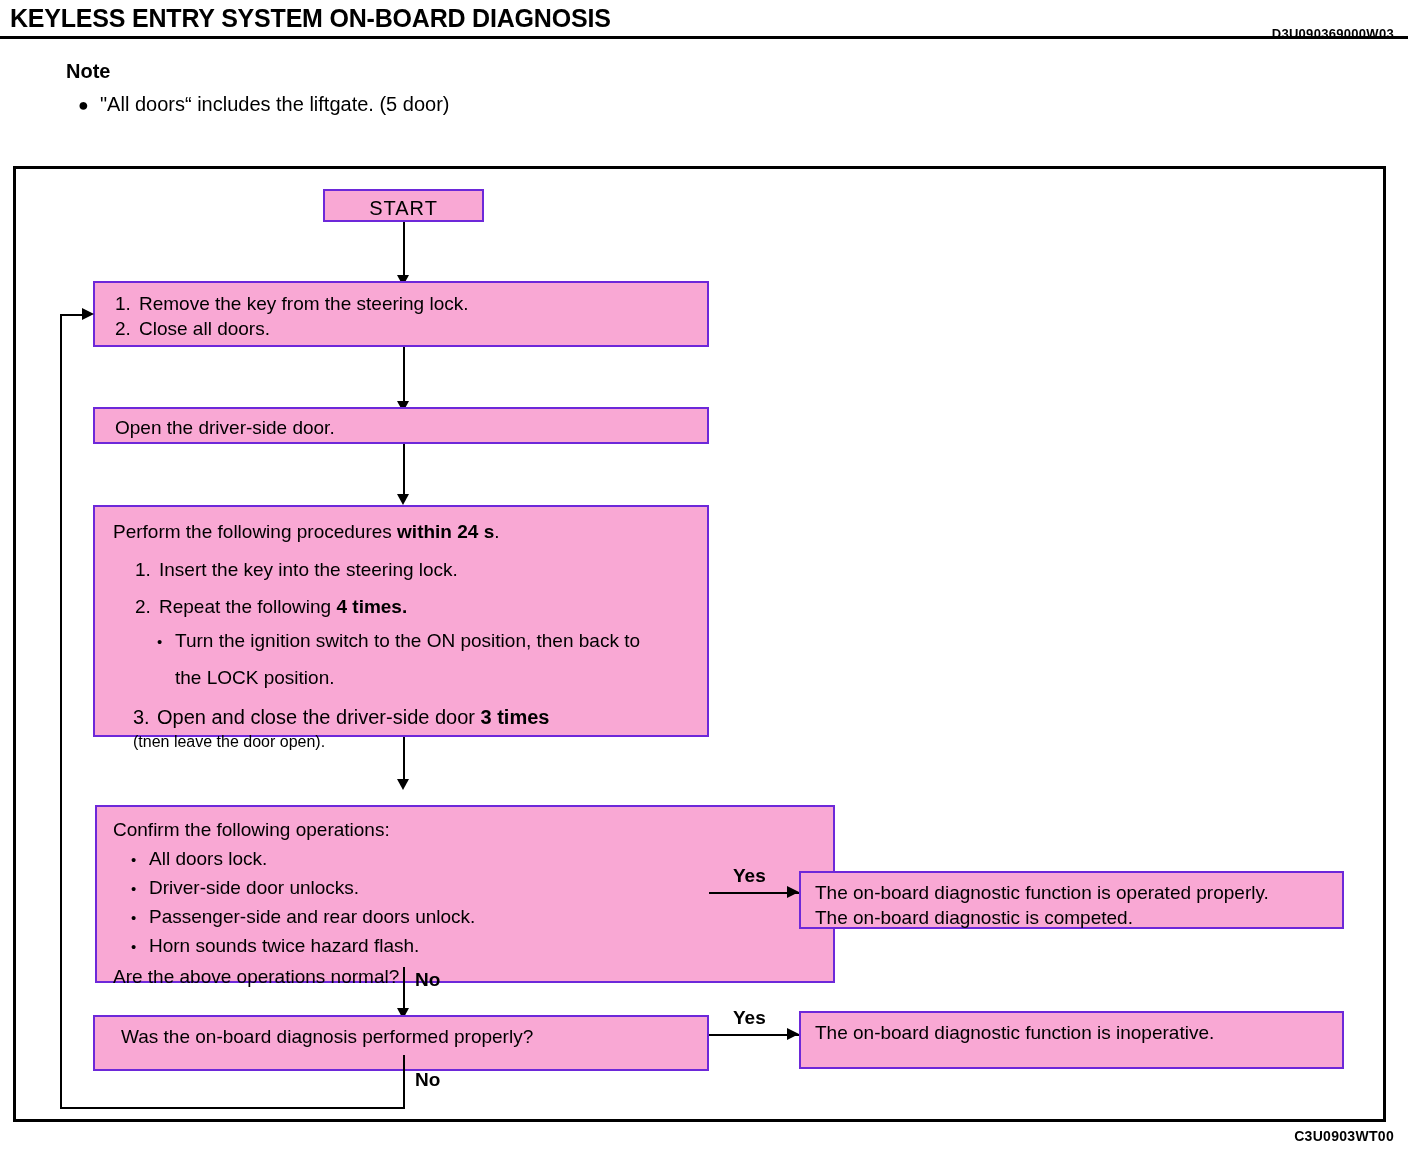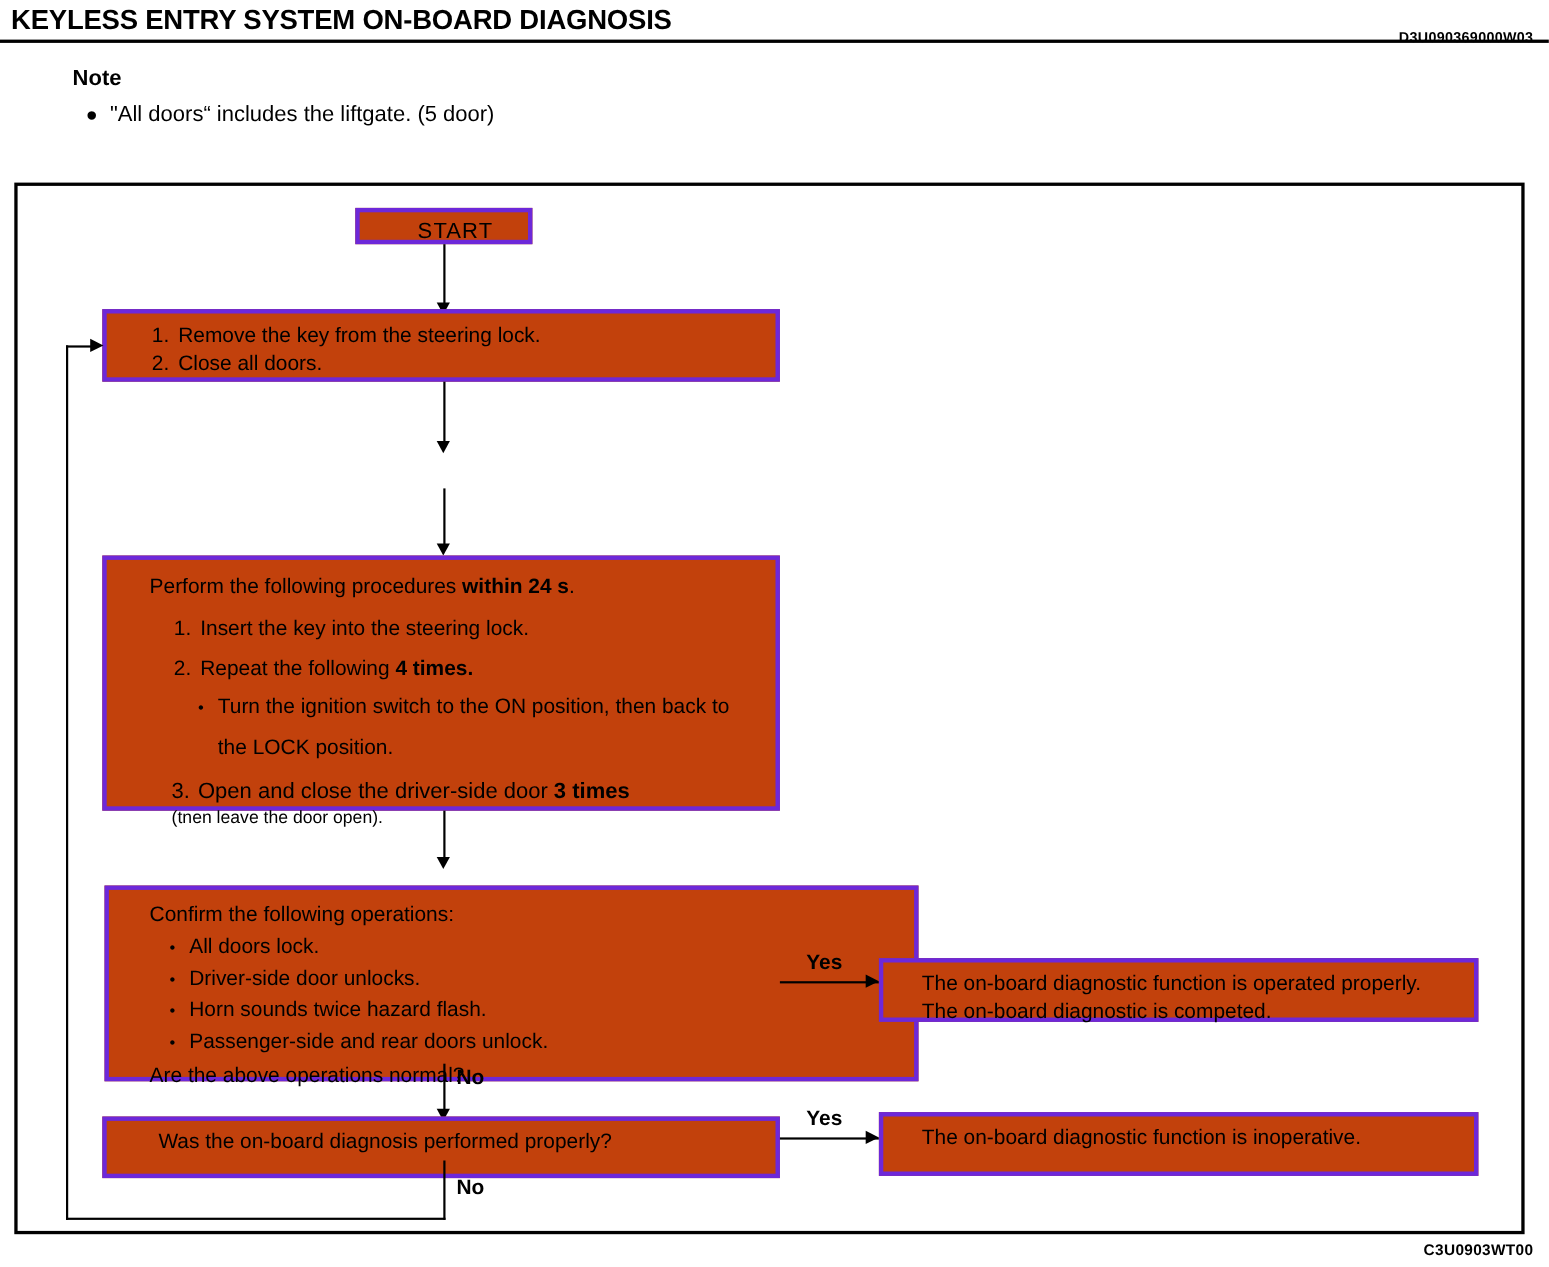--- a/index.html
+++ b/index.html
@@ -82,26 +82,25 @@
     width: 1373px;
     height: 956px;
     border: 3px solid #000;
     box-sizing: border-box;
     background: #fff;
   }
 
   
   .fbox {
     position: absolute;
-    border: 4px solid #6d28d9;
+    border: 2px solid #6d28d9;
     box-sizing: border-box;
-    background: #c2410c;
+    background: #f9a8d4;
     font-size: 19px;
     line-height: 1.32;
-    padding-left: 21px;
   }
   .fbox .inner { padding: 6px 14px; }
 
   .center-label {
     text-align: center;
     font-size: 20px;
     letter-spacing: 1px;
   }
 
   
@@ -168,20 +167,25 @@
       </div>
       <div class="num-line">
         <span class="n">2.</span><span>Close all doors.</span>
       </div>
     </div>
   </div>
 
   <div class="vline" style="left:387px; top:178px; height:57px;"></div>
   <div class="arrow-down" style="left:381px; top:232px;"></div>
 
+  <div class="fbox" style="left:77px; top:238px; width:616px; height:37px;">
+    <div class="inner" style="padding:6px 0 0 20px;">
+      <span>Open the driver-side door.</span>
+    </div>
+  </div>
 
   <div class="vline" style="left:387px; top:275px; height:53px;"></div>
   <div class="arrow-down" style="left:381px; top:325px;"></div>
 
   <div class="fbox" style="left:77px; top:336px; width:616px; height:232px;">
     <div class="inner" style="padding:12px 0 0 18px;">
       <div style="white-space:nowrap;">
         <span>Perform the following procedures </span><b>within 24 s</b><span>.</span>
       </div>
       <div class="num-line" style="margin-left:22px; margin-top:13px;">
@@ -213,24 +217,24 @@
       <div style="white-space:nowrap;">
         <span>Confirm the following operations:</span>
       </div>
       <div class="sub-bullet" style="margin-left:18px; margin-top:4px;">
         <span class="b">•</span><span>All doors lock.</span>
       </div>
       <div class="sub-bullet" style="margin-left:18px; margin-top:4px;">
         <span class="b">•</span><span>Driver-side door unlocks.</span>
       </div>
       <div class="sub-bullet" style="margin-left:18px; margin-top:4px;">
+        <span class="b">•</span><span>Passenger-side and rear doors unlock.</span>
+      </div>
+      <div class="sub-bullet" style="margin-left:18px; margin-top:4px;">
         <span class="b">•</span><span>Horn sounds twice hazard flash.</span>
-      </div>
-      <div class="sub-bullet" style="margin-left:18px; margin-top:4px;">
-        <span class="b">•</span><span>Passenger-side and rear doors unlock.</span>
       </div>
       <div style="margin-top:6px; white-space:nowrap;">
         <span>Are the above operations normal?</span>
       </div>
     </div>
   </div>
 
   <div class="hline" style="left:693px; top:723px; width:90px;"></div>
   <div class="arrow-right" style="left:771px; top:717px;"></div>
   <div class="branch-label" style="left:717px; top:696px;">Yes</div>

